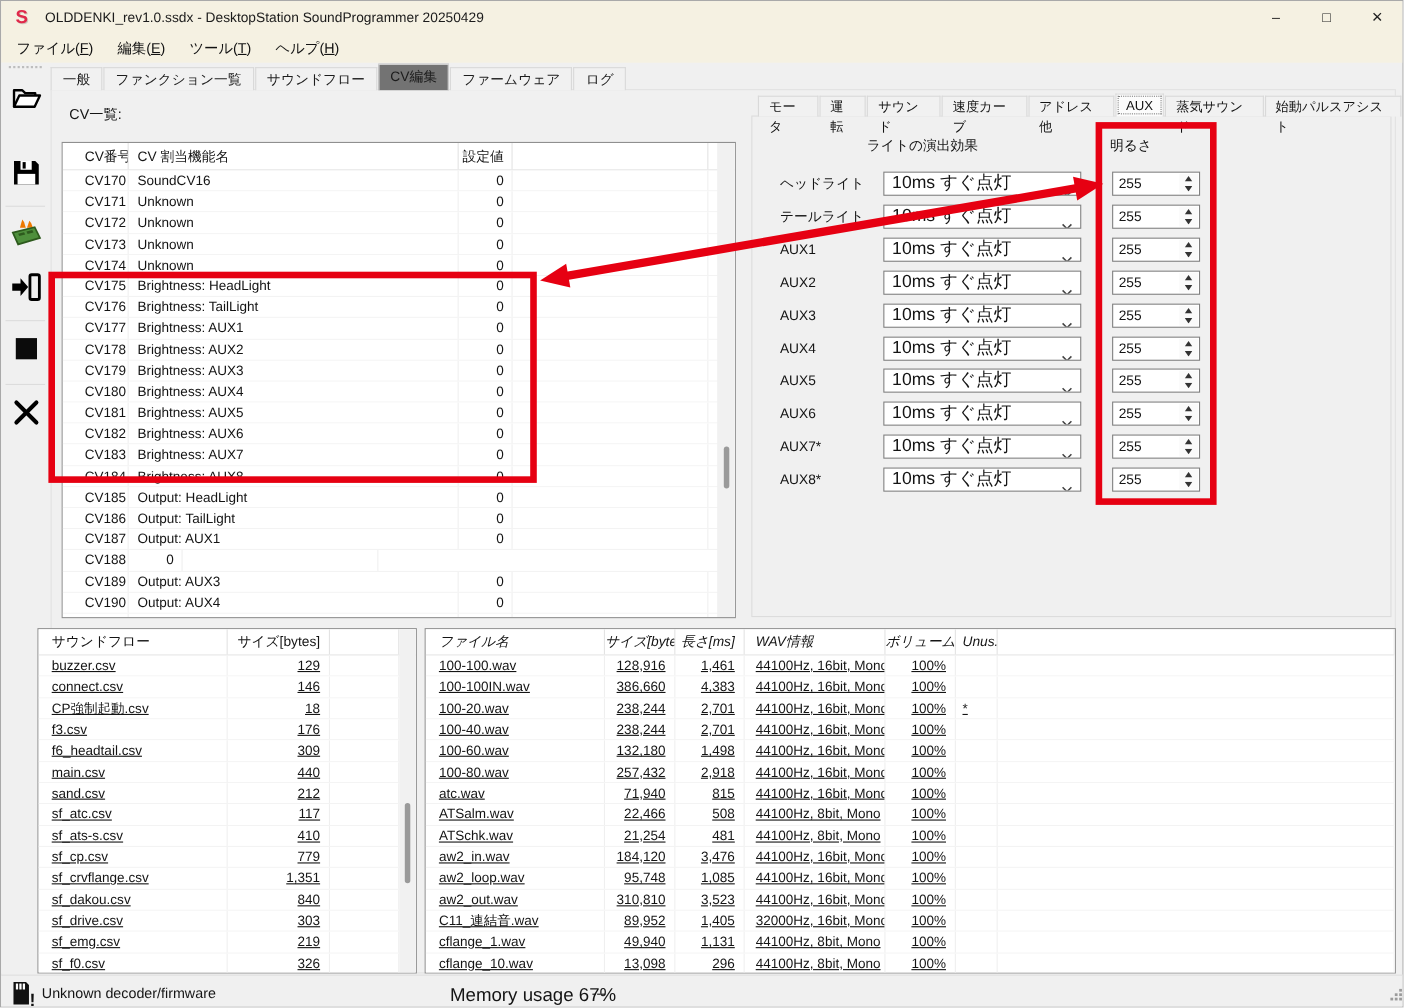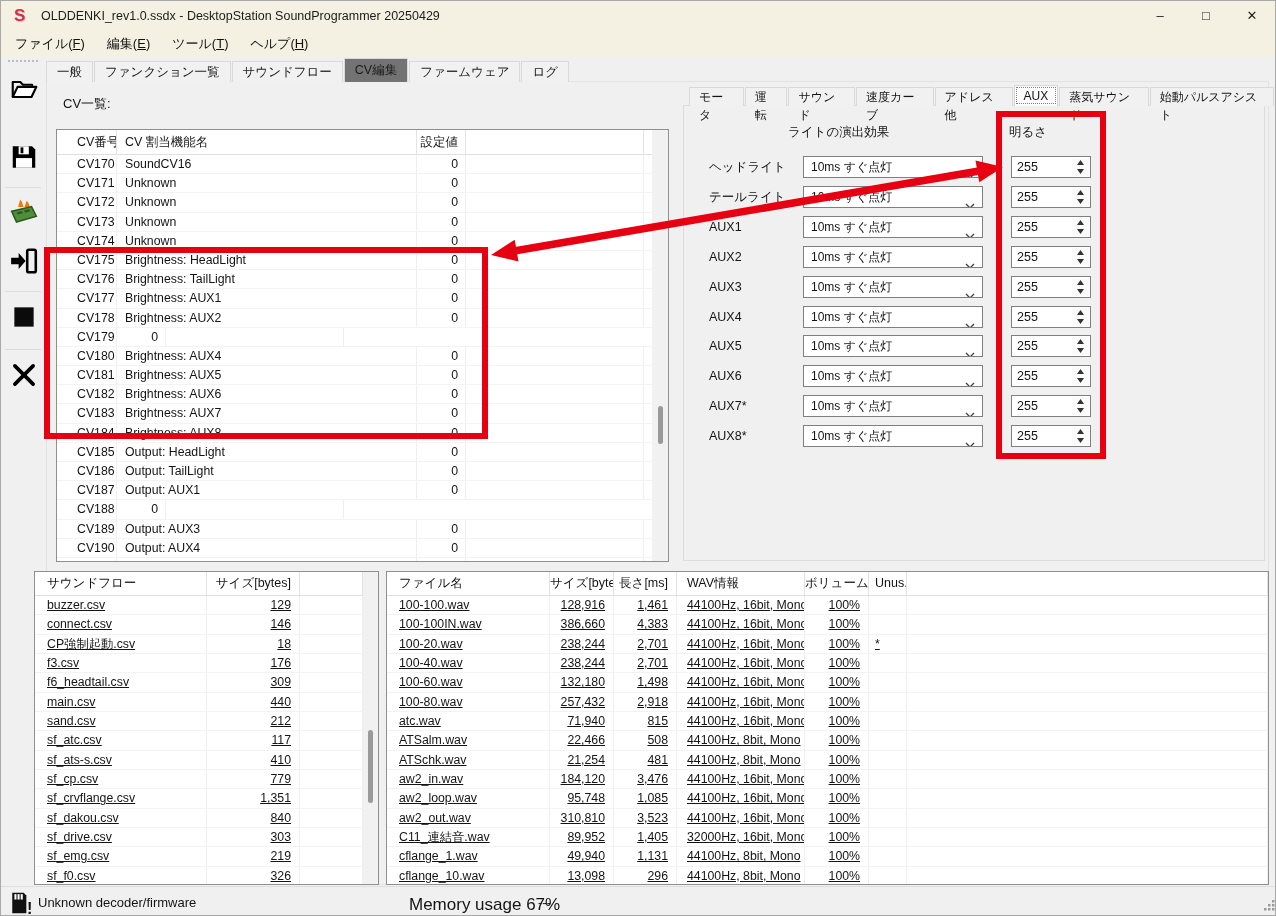--- a/index.html
+++ b/index.html
@@ -46,21 +46,21 @@
   .vthumb { position:absolute; width:5px; background:#9a9a9a; border-radius:3px; }
 
   
   .aux-tabs { position:absolute; left:688px; top:84px; height:21px; display:flex; align-items:flex-end; z-index:3; }
   .atab { height:19px; line-height:18px; padding:0 9px; font-size:12px; background:#f1f1f1; border:1px solid #d9d9d9; border-bottom:none; margin-right:1px; }
   .atab.active { height:21px; line-height:20px; background:#fcfcfc; outline:1px dotted #808080; outline-offset:-3px; z-index:4; position:relative; }
   .aux-page { position:absolute; left:682px; top:104px; width:582px; height:456px; border:1px solid #dcdcdc; background:#f0f0f0; }
   .fx-header { position:absolute; left:787px; top:123px; font-size:12.5px; }
   .br-header { position:absolute; left:1008px; top:123px; font-size:12.5px; }
   .aux-label { position:absolute; left:708px; font-size:12.5px; height:22px; line-height:22px; }
-  .combo { position:absolute; left:802px; width:180px; height:22px; background:#fff; border:1px solid #7f7f7f; font-size:12px; line-height:20px; padding-left:7px; white-space:nowrap; overflow:hidden; }
+  .combo { position:absolute; left:802px; width:180px; height:22px; background:#fff; border:1px solid #7f7f7f; font-size:16px; line-height:20px; padding-left:7px; white-space:nowrap; overflow:hidden; }
   .combo .chev { position:absolute; right:7px; top:8px; }
   .spin { position:absolute; left:1010px; width:80px; height:22px; background:#fff; border:1px solid #7f7f7f; font-size:12.5px; }
   .spin-text { position:absolute; left:5px; top:3px; }
   .spin-btns { position:absolute; right:1px; top:1px; bottom:1px; width:17px; display:flex; flex-direction:column; background:#fafafa; }
   .spin-up,.spin-down { flex:1; display:flex; align-items:center; justify-content:center; }
 
   
   .sf-table { position:absolute; left:33px; top:570px; width:345px; height:314px; background:#fff; border:1px solid #8f8f8f; overflow:hidden; }
   .sf-row { height:19.33px; line-height:19px;text-decoration:underline; }
   .s-name { width:172px; padding-left:12px; }
@@ -225,20 +225,21 @@
           <div class="c-fill"></div>
         </div>
         <div class="t-row cv-row">
           <div class="c-num">CV178</div>
           <div class="c-name">Brightness: AUX2</div>
           <div class="c-val">0</div>
           <div class="c-fill"></div>
         </div>
         <div class="t-row cv-row">
           <div class="c-num">CV179</div>
+          <div class="c-name">Brightness: AUX3</div>
           <div class="c-val">0</div>
           <div class="c-fill"></div>
         </div>
         <div class="t-row cv-row">
           <div class="c-num">CV180</div>
           <div class="c-name">Brightness: AUX4</div>
           <div class="c-val">0</div>
           <div class="c-fill"></div>
         </div>
         <div class="t-row cv-row">
@@ -600,21 +601,21 @@
           <div class="s-size">326</div>
           <div class="s-fill"></div>
         </div>
       </div>
     <div class="vscroll" style="width:15px;">
       <div class="vthumb" style="right:5px; top:158px; height:73px;"></div>
     </div>
   </div>
 
   <div class="files-table">
-    <div class="t-header" style="height:24px; line-height:23px;">
+    <div class="t-header" style="height:24px; line-height:23px;font-style:italic;">
       <div class="f-name">ファイル名</div>
       <div class="f-size">サイズ[bytes]</div>
       <div class="f-len">長さ[ms]</div>
       <div class="f-wav">WAV情報</div>
       <div class="f-vol">ボリューム</div>
       <div class="f-unus">Unus...</div>
       <div class="f-fill"></div>
     </div>
     <div id="filesBody">
         <div class="t-row sf-row">

